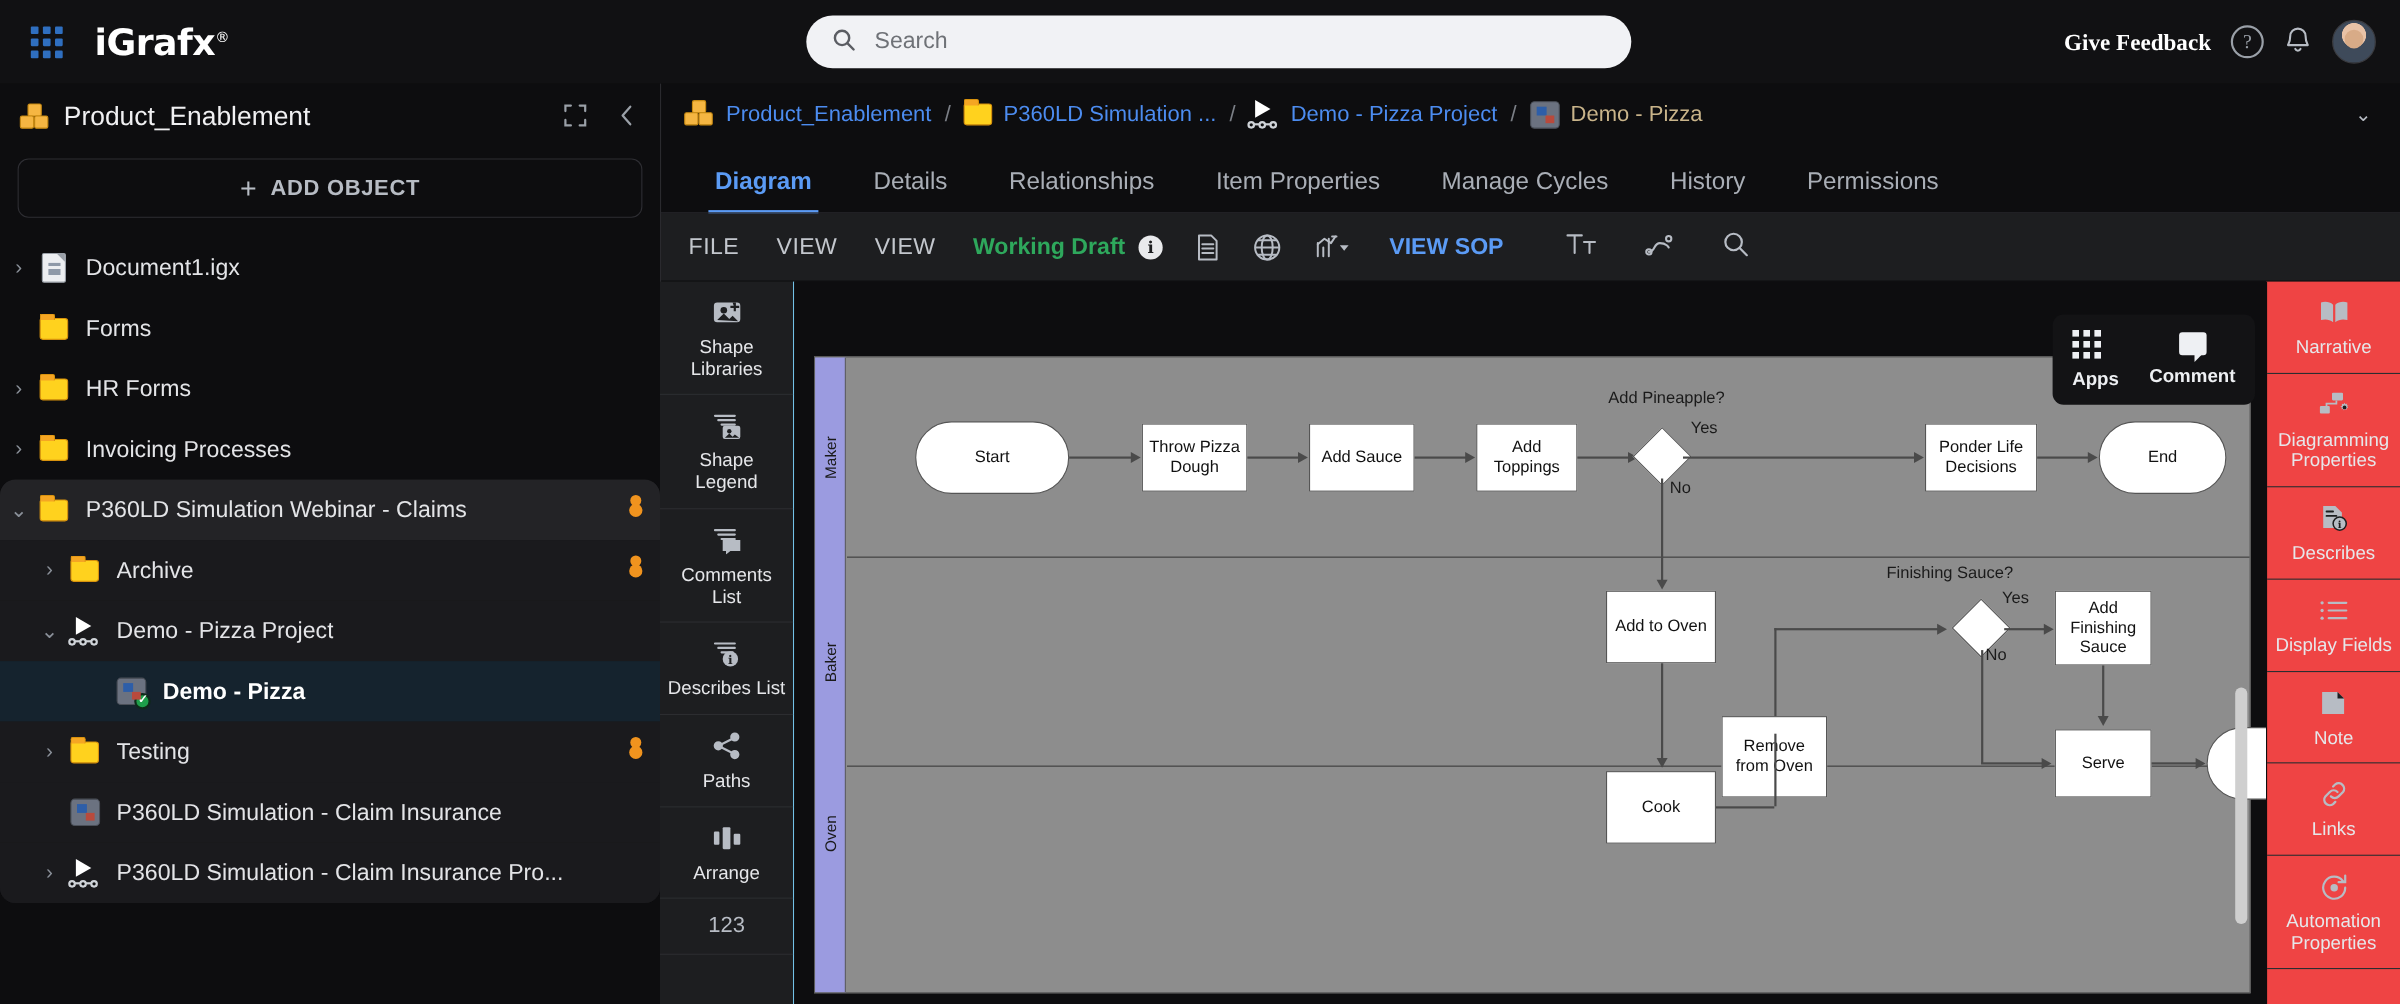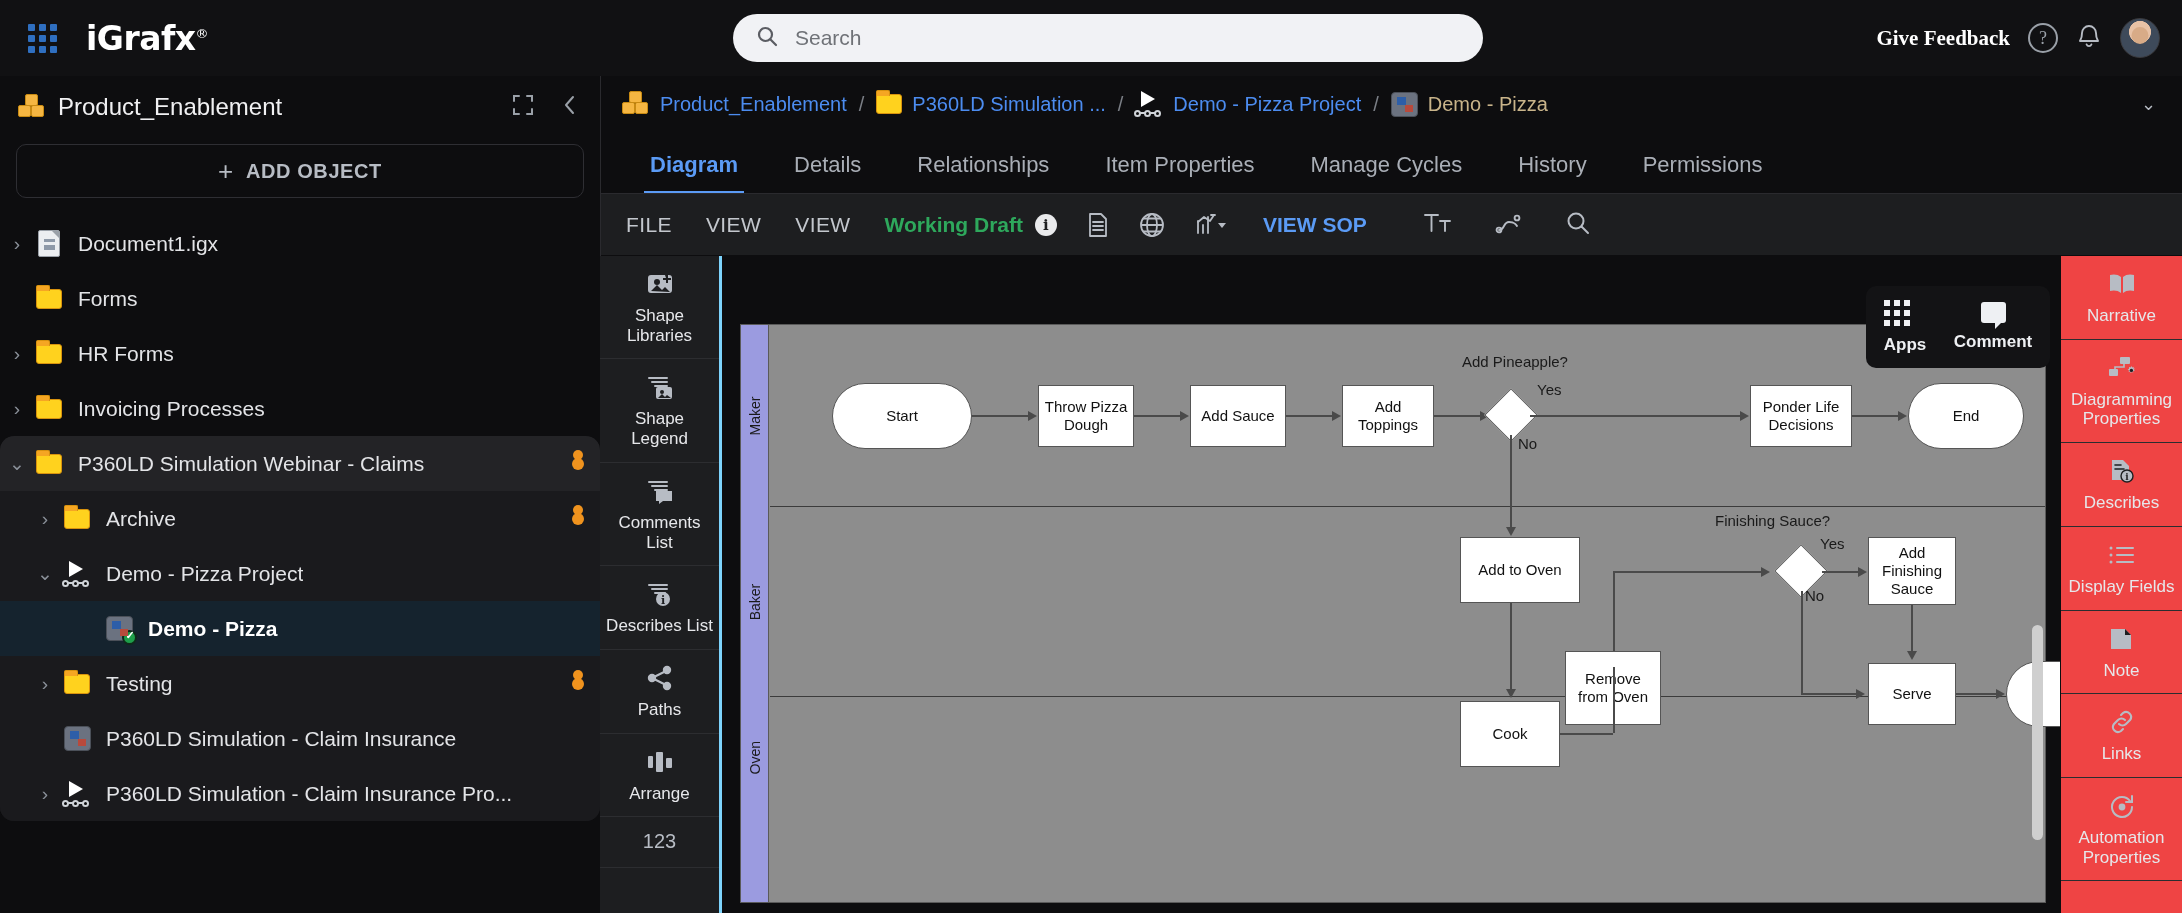--- a/index.html
+++ b/index.html
@@ -202,21 +202,21 @@
     font-size: 15px; font-weight: 700; display: flex; align-items: center; justify-content: center;
     margin-left: 12px; cursor: pointer; font-family: "DejaVu Serif", serif;
   }
   .tb-icon { margin-left: 30px; cursor: pointer; display: flex; align-items: center; }
   #view-sop { margin-left: 34px; font-size: 21px; font-weight: 700; color: #5b9bf5; cursor: pointer; }
   .tb-right { margin-left: 56px; display: flex; align-items: center; gap: 42px; }
 
   
   #left-rail {
     position: absolute; left: 0; top: 180px; width: 122px; bottom: 0;
-    background: #1d1e20; border-right: 3px solid #7dd3fc;
+    background: #1d1e20; border-right: 1px solid #7dd3fc;
   }
   .rail-item {
     padding: 13px 6px 13px 6px; text-align: center; cursor: pointer;
     border-bottom: 1px solid #2c2d30;
   }
   .rail-item .ri-label { font-size: 17px; color: #e6e7ea; line-height: 1.16; margin-top: 7px; }
   .rail-item .ri-icon { height: 30px; display: flex; align-items: center; justify-content: center; }
 
   
   #right-rail {
@@ -694,21 +694,21 @@
 
         <div class="conn v" style="left:740px; top:110px; height:72px;"></div>
       </div>
 
       <div class="lane" style="top:182px; height:190px;">
         <span class="lane-label" style="left:-23px;">Baker</span>
 
         <div class="conn v" style="left:740px; top:0px; height:22px;"></div>
         <div class="arrow-d" style="left:736px; top:20px;"></div>
 
-        <div class="node" style="left:690px; top:30px; width:120px; height:66px;">
+        <div class="node" style="left:690px; top:30px; width:100px; height:66px;">
           <span>Add to Oven</span>
         </div>
         <div class="conn v" style="left:740px; top:96px; height:94px;"></div>
 
         <span class="edge-label" style="left:945px; top:5px;">Finishing Sauce?</span>
         <div class="node diamond" style="left:1012px; top:45px;"></div>
         <span class="edge-label" style="left:1050px; top:28px;">Yes</span>
         <span class="edge-label" style="left:1035px; top:80px;">No</span>
 
         <div class="conn h" style="left:1052px; top:64px; width:38px;"></div>

